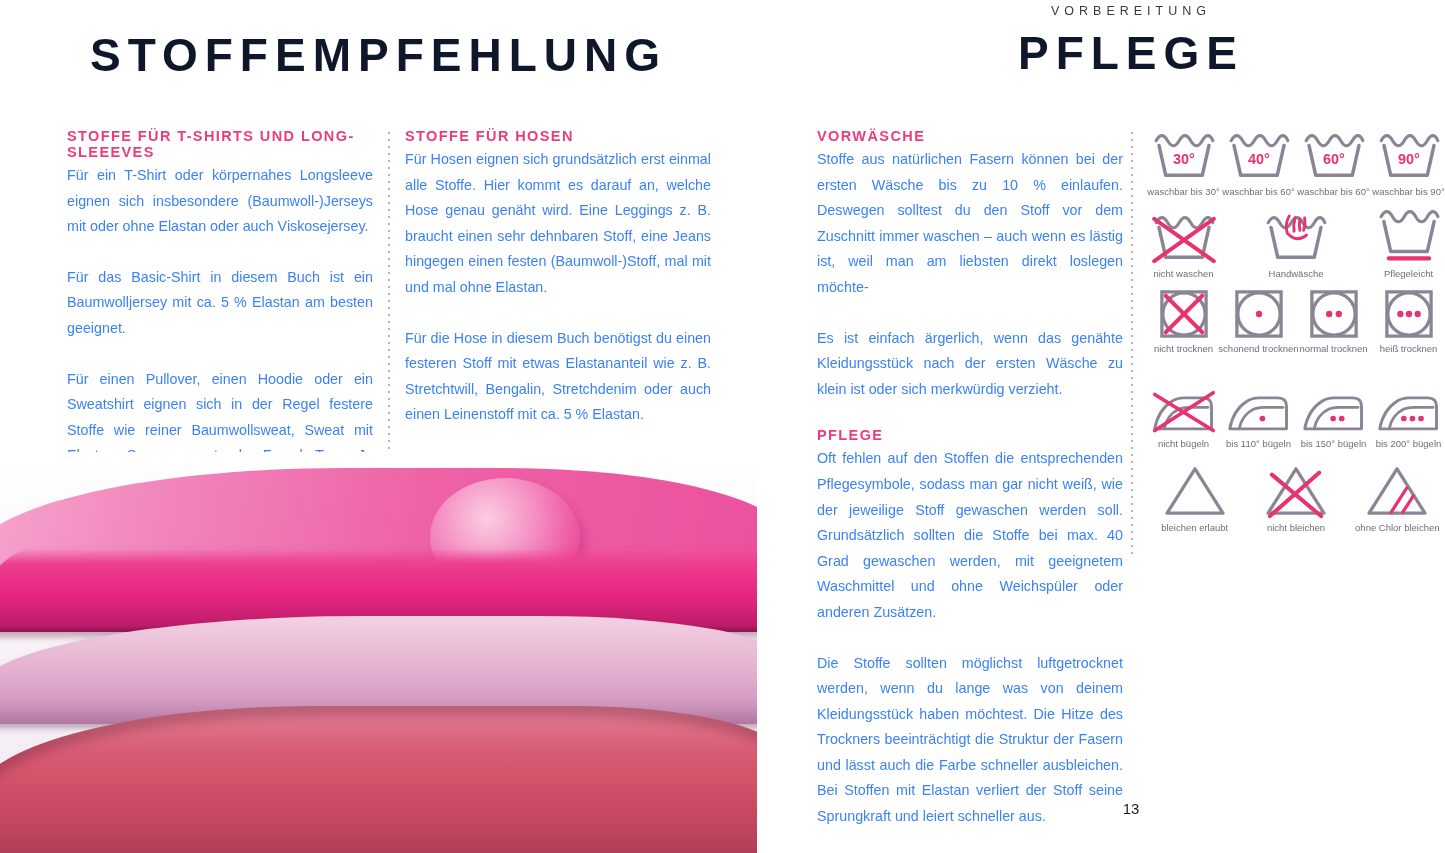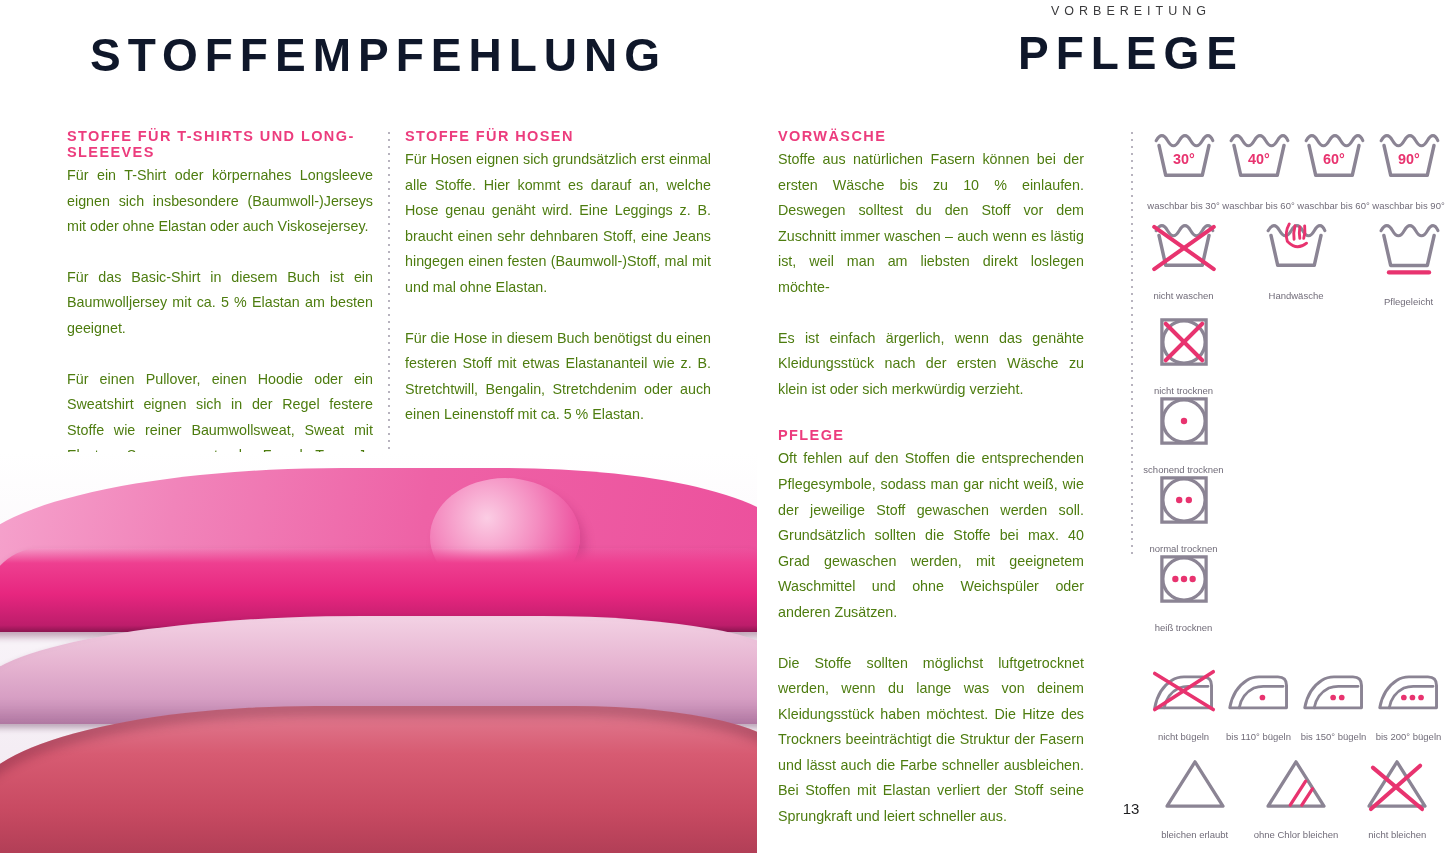--- a/index.html
+++ b/index.html
@@ -21,39 +21,39 @@
   
   .cols-left{position:absolute;top:128px;left:67px;width:648px;display:flex;}
   .col{width:306px;}
   .v-divider{
     width:2px;align-self:stretch;margin:4px 15px 0 15px;
     background-image:repeating-linear-gradient(to bottom,#b7b3be 0 2.5px,transparent 2.5px 7px);
   }
   .divider-left{height:318px;}
   .divider-right{position:absolute;left:1131px;top:132px;height:424px;width:2px;
     background-image:repeating-linear-gradient(to bottom,#b7b3be 0 2.5px,transparent 2.5px 7px);}
-  .col-right{position:absolute;top:128px;left:778px;width:306px;}
+  .col-right{position:absolute;top:128px;left:817px;width:306px;}
   h2.sec{
     margin:0 0 3px 0;font-size:14.5px;font-weight:700;letter-spacing:1.4px;
     color:#ec3c7d;line-height:16px;
   }
   h2.sec.later{margin-top:24px;}
   p.body{
     margin:0 0 25px 0;font-size:14.3px;line-height:25.6px;text-align:justify;
-    color:#4d7c0f;
+    color:#3b82f6;
   }
   p.body:last-child{margin-bottom:0;margin-top:19px;}
   
   .care-grid{position:absolute;left:1148px;top:132px;width:296px;}
   .care-row{display:flex;justify-content:space-between;align-items:flex-start;}
-  .care-row-1{margin-top:11px;}
-  .care-row-2{margin-top:10px;flex-direction:column;}
+  .care-row-1{margin-top:11px;align-items:flex-end;}
+  .care-row-2{margin-top:10px;}
   .care-row-3{margin-top:37px;}
   .care-row-4{margin-top:15px;justify-content:center;gap:8px;}
-  .care-cell{width:71px;display:flex;flex-direction:column;align-items:center;gap:14px;}
+  .care-cell{width:71px;display:flex;flex-direction:column;align-items:center;}
   .care-row-4 .care-cell{width:94px;}
   .care-cell svg{display:block;}
   .care-label{
     margin-top:4px;font-size:9.5px;color:#716c79;white-space:nowrap;text-align:center;
   }
   
   .page-number{position:absolute;top:800px;left:760px;width:742px;text-align:center;
     font-size:15px;color:#1d1d1f;}
   
   .photo{
@@ -315,33 +315,33 @@
             <svg width="62" height="54" viewBox="0 0 64 56" overflow="visible" xmlns="http://www.w3.org/2000/svg">
               <path d="M32,5 L61,51 L3,51 Z" fill="none" stroke="#8b8494" stroke-width="3.4" stroke-linejoin="round"></path>
             </svg>
           </span>
           <span class="care-label">bleichen erlaubt</span>
         </div>
         <div class="care-cell">
           <span>
             <svg width="62" height="54" viewBox="0 0 64 56" overflow="visible" xmlns="http://www.w3.org/2000/svg">
               <path d="M32,5 L61,51 L3,51 Z" fill="none" stroke="#8b8494" stroke-width="3.4" stroke-linejoin="round"></path>
+              <line x1="7" y1="11" x2="58" y2="54" stroke="#e8336f" stroke-width="4.2" stroke-linecap="round"></line>
+              <line x1="56" y1="9" x2="5" y2="54" stroke="#e8336f" stroke-width="4.2" stroke-linecap="round"></line>
+            </svg>
+          </span>
+          <span class="care-label">nicht bleichen</span>
+        </div>
+        <div class="care-cell">
+          <span>
+            <svg width="62" height="54" viewBox="0 0 64 56" overflow="visible" xmlns="http://www.w3.org/2000/svg">
+              <path d="M32,5 L61,51 L3,51 Z" fill="none" stroke="#8b8494" stroke-width="3.4" stroke-linejoin="round"></path>
               <line x1="26" y1="50" x2="42" y2="25" stroke="#e8336f" stroke-width="3.4" stroke-linecap="round"></line>
               <line x1="38" y1="50" x2="49" y2="33" stroke="#e8336f" stroke-width="3.4" stroke-linecap="round"></line>
             </svg>
           </span>
           <span class="care-label">ohne Chlor bleichen</span>
         </div>
-        <div class="care-cell">
-          <span>
-            <svg width="62" height="54" viewBox="0 0 64 56" overflow="visible" xmlns="http://www.w3.org/2000/svg">
-              <path d="M32,5 L61,51 L3,51 Z" fill="none" stroke="#8b8494" stroke-width="3.4" stroke-linejoin="round"></path>
-              <line x1="7" y1="11" x2="58" y2="54" stroke="#e8336f" stroke-width="4.2" stroke-linecap="round"></line>
-              <line x1="56" y1="9" x2="5" y2="54" stroke="#e8336f" stroke-width="4.2" stroke-linecap="round"></line>
-            </svg>
-          </span>
-          <span class="care-label">nicht bleichen</span>
-        </div>
       </div>
     </div>
 
   <div class="page-number">13</div>
 </div>
 
 </body></html>

